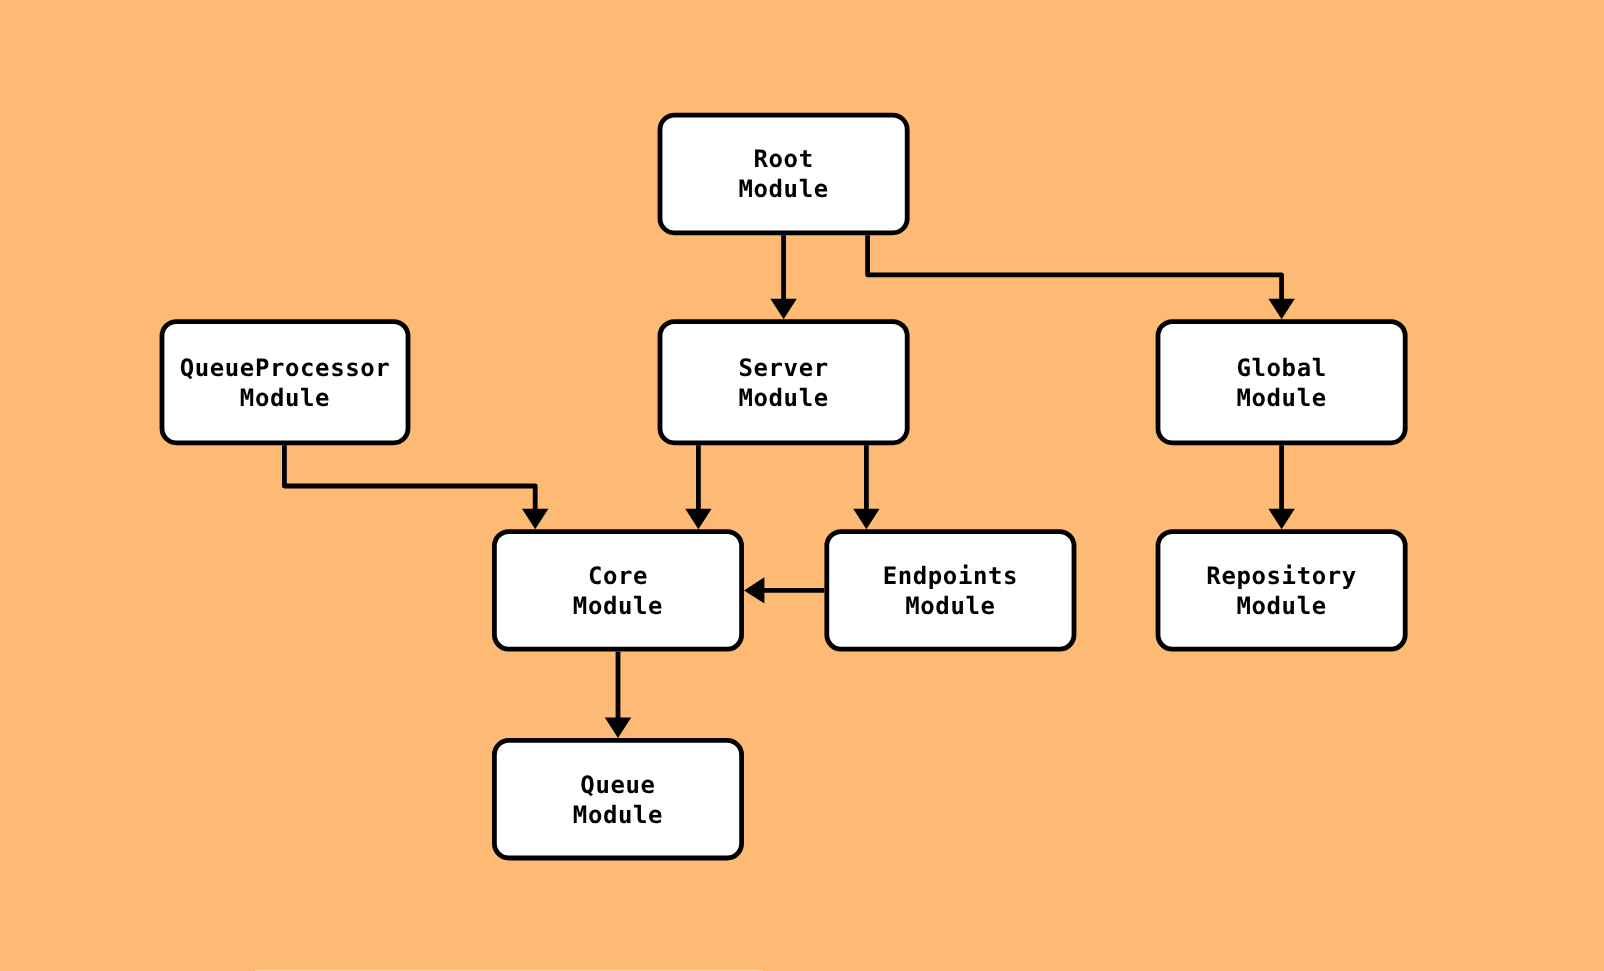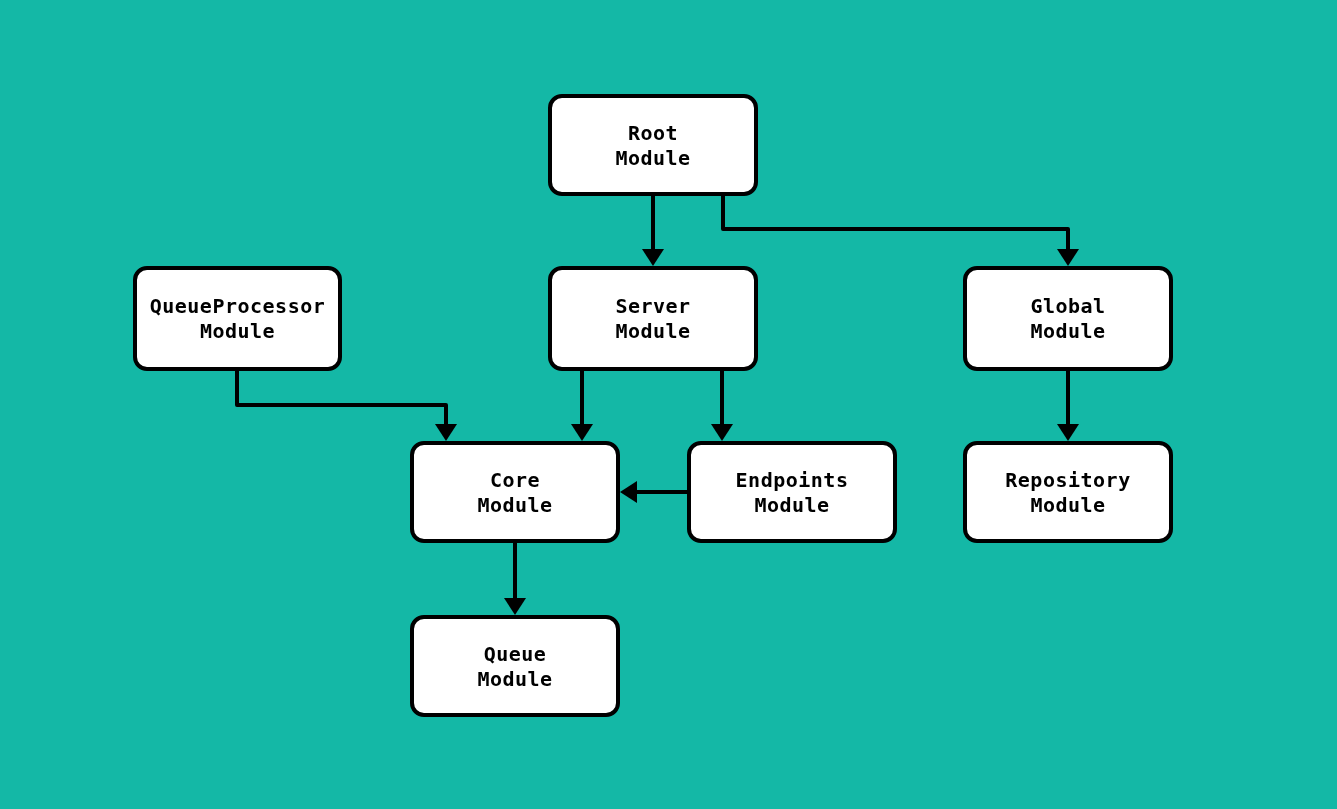--- a/index.html
+++ b/index.html
@@ -8,21 +8,21 @@
     padding: 0;
     background: #ffffff;
   }
   body {
     font-family: "DejaVu Sans Mono", "Liberation Mono", monospace;
   }
   #diagram-root {
     position: relative;
     width: 1337px;
     height: 809px;
-    background: #14b8a6;
+    background: #fdba74;
     overflow: hidden;
   }
   svg#diagram-svg {
     display: block;
     width: 1337px;
     height: 809px;
   }
   .node-box {
     fill: #ffffff;
     stroke: #000000;

